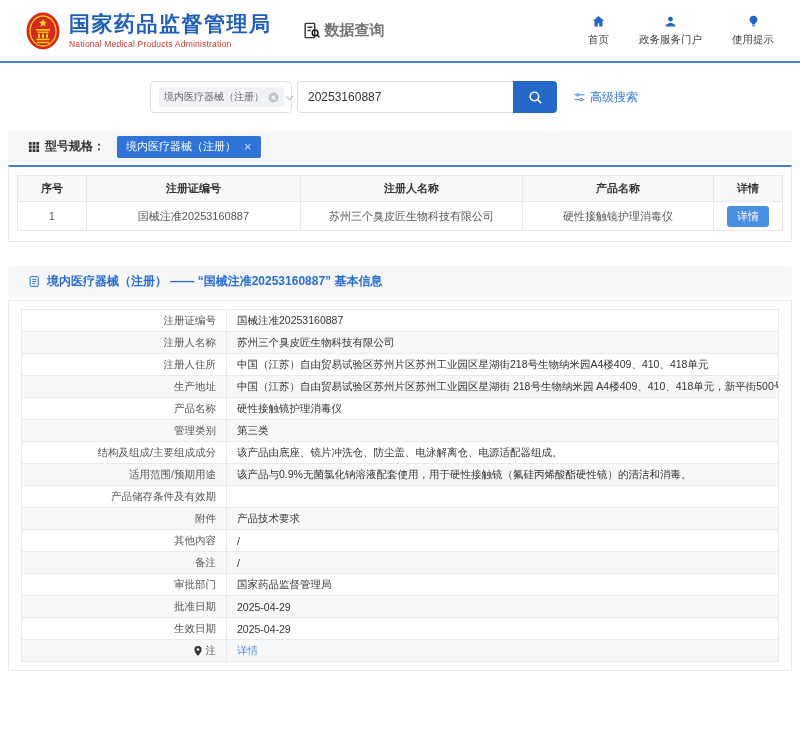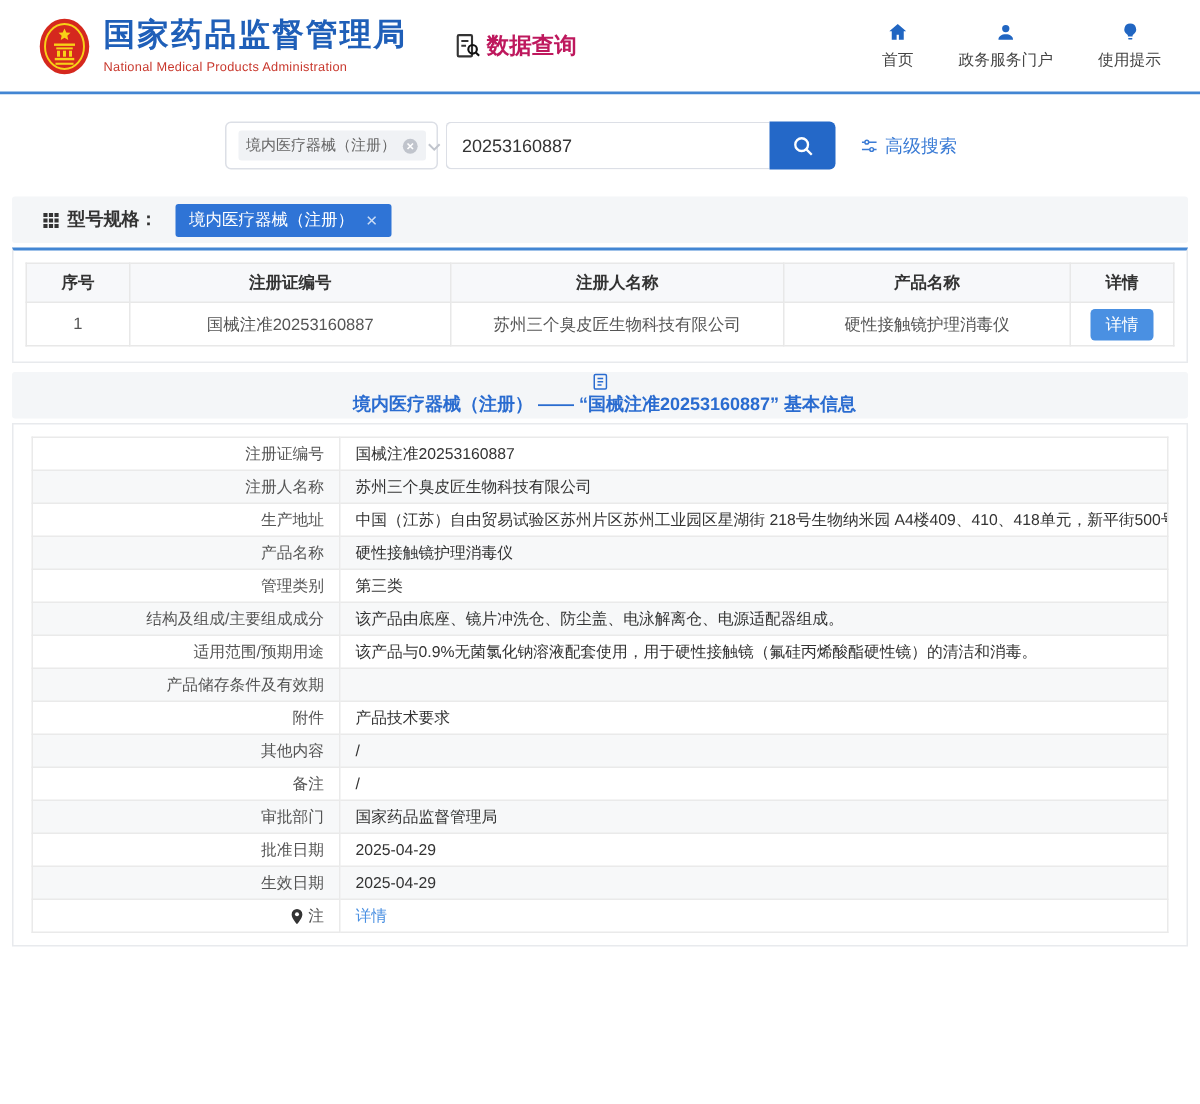--- a/index.html
+++ b/index.html
@@ -15,21 +15,21 @@
     height: 63px; display: flex; align-items: center;
     padding: 0 26px 0 26px;
     background: #fff;
     border-bottom: 2px solid #4286d3;
   }
   .logo-wrap { display: flex; align-items: center; }
   .org-names { margin-left: 9px; }
   .org-cn { font-size: 21px; font-weight: 700; color: #1f5fb8; letter-spacing: 1.5px; line-height: 1.1; }
   .org-en { font-size: 8.5px; color: #c8372c; margin-top: 3px; letter-spacing: .2px; }
   .app-title { margin-left: 30px; display: flex; align-items: center; gap: 4px;
-    font-size: 15px; font-weight: 600; color: #be185d; }
+    font-size: 15px; font-weight: 600; color: #737373; }
   .header-nav { margin-left: auto; display: flex; gap: 30px; }
   .nav-item { display: flex; flex-direction: column; align-items: center; gap: 4px;
     font-size: 10.5px; color: #444; text-decoration: none; cursor: pointer; }
   
   .search-section { padding: 18px 0 18px 150px; background: #fff; }
   .search-bar { display: flex; align-items: center; }
   .select-box {
     width: 142px; height: 32px; border: 1px solid #dcdfe6; border-radius: 4px;
     background: #fff; display: flex; align-items: center; padding: 0 8px;
     margin-right: 5px; cursor: pointer;
@@ -55,21 +55,21 @@
     display: flex; align-items: center; padding: 0 20px;
   }
   .band-label { font-size: 12px; font-weight: 700; color: #333; margin-left: 5px; }
   .filter-tag {
     margin-left: 12px; background: #2f74d6; color: #fff; font-size: 11px;
     height: 22px; display: inline-flex; align-items: center; gap: 8px;
     padding: 0 9px; border-radius: 2px; cursor: pointer;
   }
   .tag-x { font-size: 13px; opacity: .75; line-height: 1; cursor: pointer; }
   .section-title { font-size: 12px; font-weight: 700; color: #2a6cd0; margin-left: 6px; }
-  .band2 { margin-top: 6px; flex-direction: column; }
+  .band2 { margin-top: 24px; }
   
   .card { margin: 3px 8px 0; background: #fff; border: 1px solid #e8eaed; }
   .results-card { border-top: 2px solid #4286d3; padding: 8px 8px 10px; }
   table { width: 100%; border-collapse: collapse; }
   .results-table { font-size: 11px; table-layout: fixed; }
   .results-table th { background: #f7f8fa; border: 1px solid #e8e8e8; height: 26px;
     font-weight: 700; color: #333; text-align: center; }
   .results-table td { border: 1px solid #e8e8e8; height: 29px; text-align: center; color: #555; }
   .detail-btn { background: #4a90e2; color: #fff; border: none; border-radius: 3px;
     font-size: 11px; padding: 3px 10px; cursor: pointer; font-family: inherit; }
@@ -252,20 +252,24 @@
     <tbody>
       <tr>
         <td class="lbl">注册证编号</td>
         <td class="val">国械注准20253160887</td>
       </tr>
       <tr>
         <td class="lbl">注册人名称</td>
         <td class="val">苏州三个臭皮匠生物科技有限公司</td>
       </tr>
       <tr>
+        <td class="lbl">注册人住所</td>
+        <td class="val">中国（江苏）自由贸易试验区苏州片区苏州工业园区星湖街218号生物纳米园A4楼409、410、418单元</td>
+      </tr>
+      <tr>
         <td class="lbl">生产地址</td>
         <td class="val">中国（江苏）自由贸易试验区苏州片区苏州工业园区星湖街 218号生物纳米园 A4楼409、410、418单元，新平街500号B幢第2层</td>
       </tr>
       <tr>
         <td class="lbl">产品名称</td>
         <td class="val">硬性接触镜护理消毒仪</td>
       </tr>
       <tr>
         <td class="lbl">管理类别</td>
         <td class="val">第三类</td>

